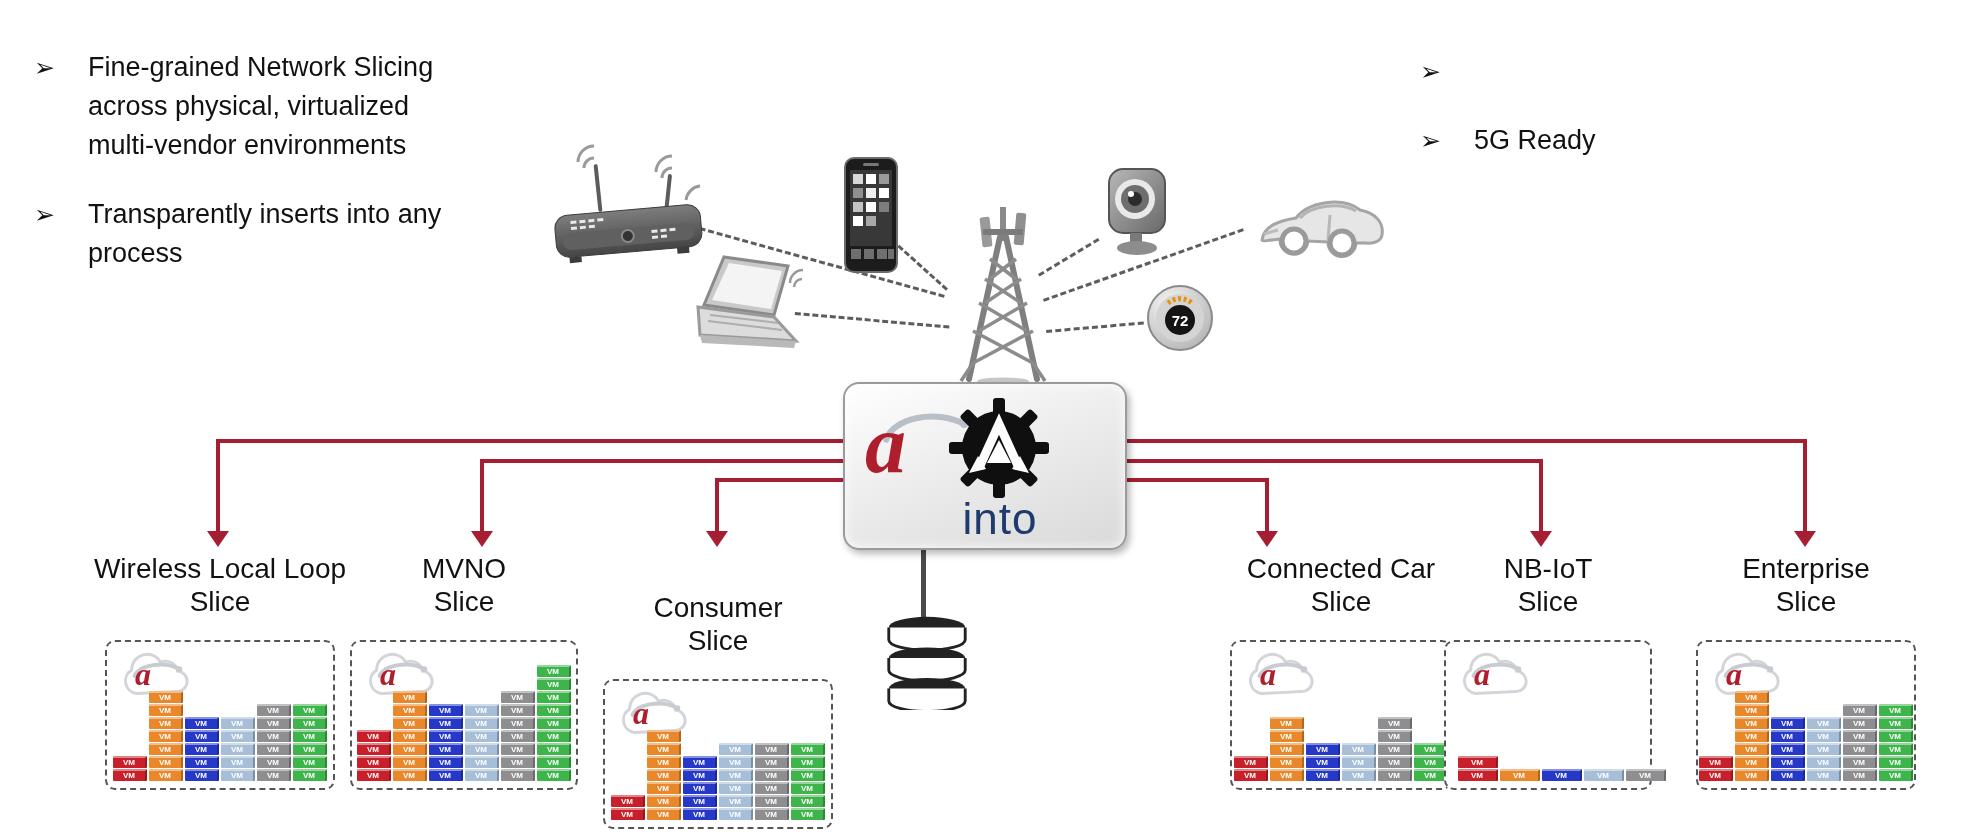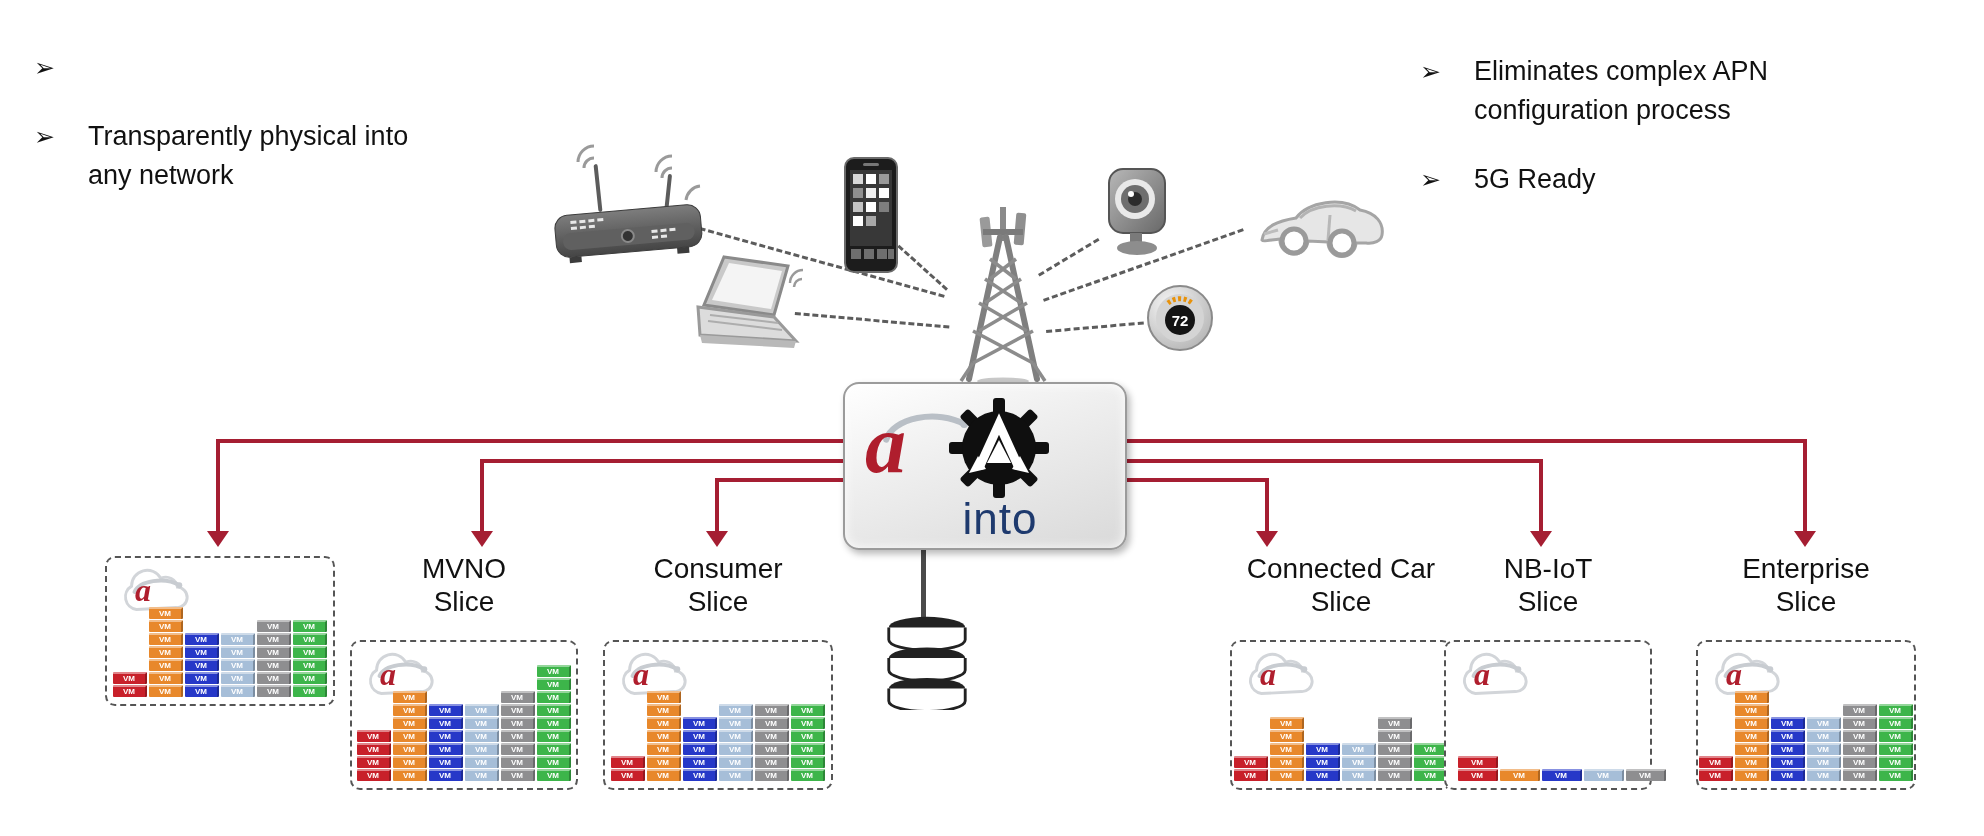--- a/index.html
+++ b/index.html
@@ -63,21 +63,21 @@
                      font-size:27px;line-height:37px;}
 
   
   .slice{position:absolute;top:552px;z-index:2;transform:translateX(-50%);
          display:flex;flex-direction:column;align-items:center;}
   .slice-title{font-size:28px;line-height:33px;text-align:center;height:84px;}
   .slice-box{position:relative;height:146px;border:2px dashed #555;border-radius:10px;
              background:#fff;margin-top:4px;}
   .slice-wll{left:220px;}        .slice-wll .slice-title{max-width:320px;}      .slice-wll .slice-box{width:226px;}
   .slice-mvno{left:464px;}       .slice-mvno .slice-title{max-width:120px;}     .slice-mvno .slice-box{width:224px;}
-  .slice-consumer{left:718px;}   .slice-consumer .slice-title{max-width:160px;} .slice-consumer .slice-box{width:226px;}
+  .slice-consumer{left:718px;}   .slice-consumer .slice-title{max-width:160px;margin-top:39px;} .slice-consumer .slice-box{width:226px;}
   .slice-conncar{left:1341px;}   .slice-conncar .slice-title{max-width:210px;}  .slice-conncar .slice-box{width:218px;}
   .slice-nbiot{left:1548px;}     .slice-nbiot .slice-title{max-width:120px;}    .slice-nbiot .slice-box{width:204px;}
   .slice-enterprise{left:1806px;}.slice-enterprise .slice-title{max-width:150px;}.slice-enterprise .slice-box{width:216px;}
 
   .cloud-logo{position:absolute;top:4px;left:8px;width:78px;height:58px;}
   .cloud-logo svg{position:absolute;inset:0;width:100%;height:100%;}
   .cloud-a{position:absolute;left:20px;top:12px;
            font:italic bold 32px/1 "Liberation Serif",serif;color:#A6242F;}
 
   .vm-row{position:absolute;left:0;right:0;bottom:7px;display:flex;
@@ -90,31 +90,31 @@
   .slice-nbiot .vm{width:40px;}
 </style>
 </head>
 <body>
 
 <div class="stage">
 
   <div class="bullets bullets-left">
     <div class="bullet">
       <span class="marker">➢</span>
+      <span class="btext">Fine-grained Network Slicing across physical, virtualized multi-vendor environments</span>
     </div>
     <div class="bullet">
       <span class="marker">➢</span>
-      <span class="btext">Transparently physical into any network</span>
+      <span class="btext">Transparently inserts into any process</span>
     </div>
   </div>
 
   <div class="bullets bullets-right">
     <div class="bullet">
       <span class="marker">➢</span>
-      <span class="btext">Eliminates complex APN configuration process</span>
     </div>
     <div class="bullet">
       <span class="marker">➢</span>
       <span class="btext">5G Ready</span>
     </div>
   </div>
 
   <div class="dash d1"></div>
   <div class="dash d2"></div>
   <div class="dash d3"></div>
@@ -343,20 +343,21 @@
       </g>
       <g transform="translate(0,66)">
         <ellipse cx="45" cy="12" rx="40" ry="11" fill="#222"></ellipse>
         <path d="M5 12 v13 a40 11 0 0 0 80 0 v-13" fill="#fff" stroke="#222" stroke-width="3"></path>
       </g>
     </svg>
   </div>
 
   <div id="slices-layer">
       <div class="slice slice-wll">
+      <div class="slice-title">Wireless Local Loop Slice</div>
       <div class="slice-box">
         <div class="cloud-logo">
           <svg viewBox="0 0 80 58">
             <path d="M22 48 a13 13 0 0 1 -5 -24 a16 16 0 0 1 30 -8 a12 12 0 0 1 17 9 a10 10 0 0 1 -1 21 z" fill="#ffffff" stroke="#D2D5D9" stroke-width="3"></path>
             <path d="M20 30 A27 15 0 0 1 66 23" stroke="#C8CCD1" stroke-width="4" fill="none" stroke-linecap="round"></path>
             <circle cx="66" cy="23" r="3" fill="#C8CCD1"></circle>
           </svg>
           <span class="cloud-a" style="color: rgb(175, 30, 45);">a</span>
         </div>
         <div class="vm-row">

